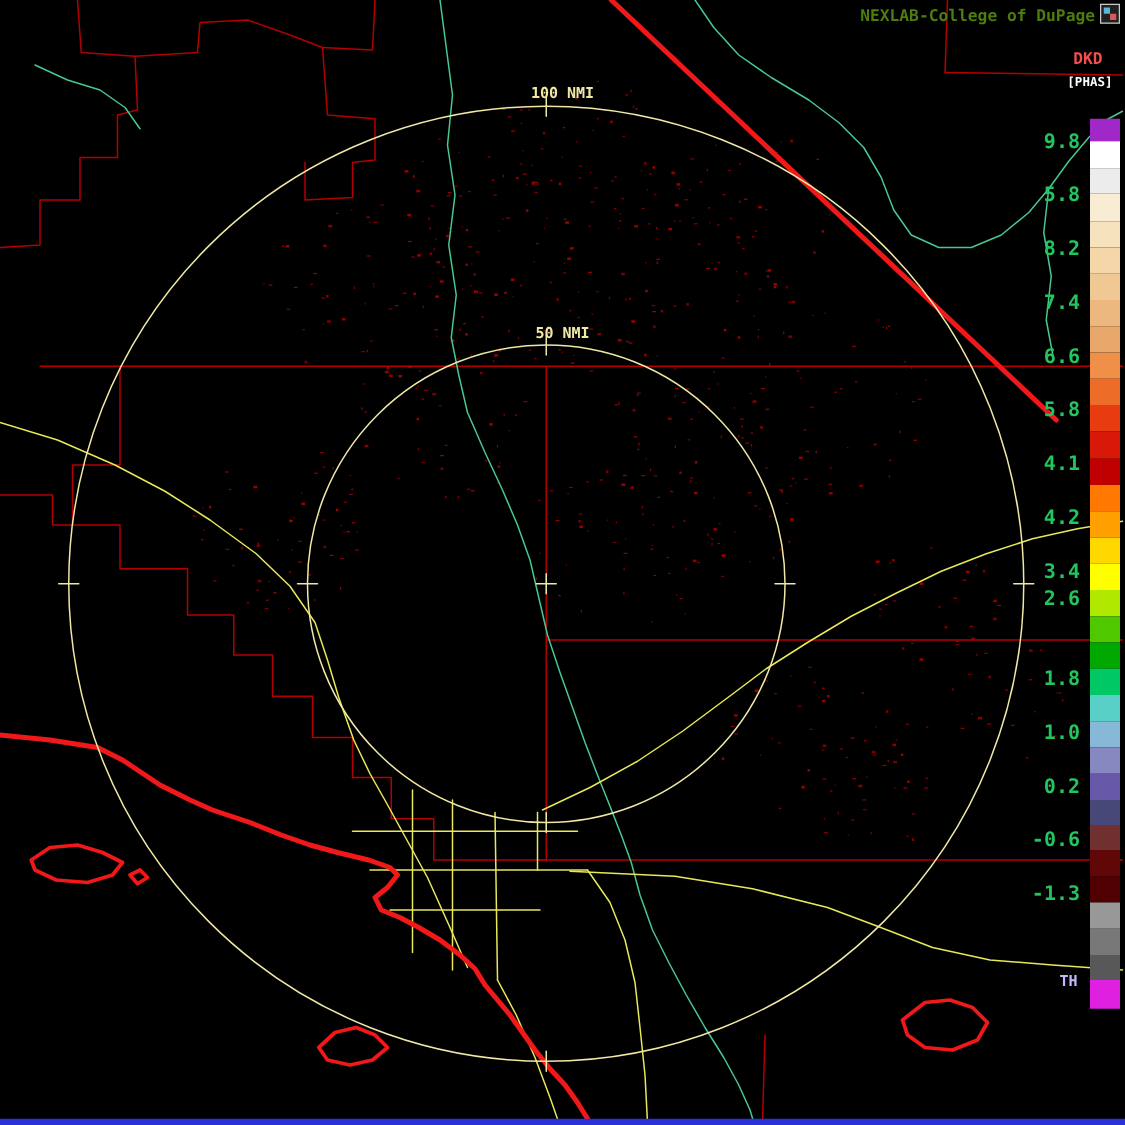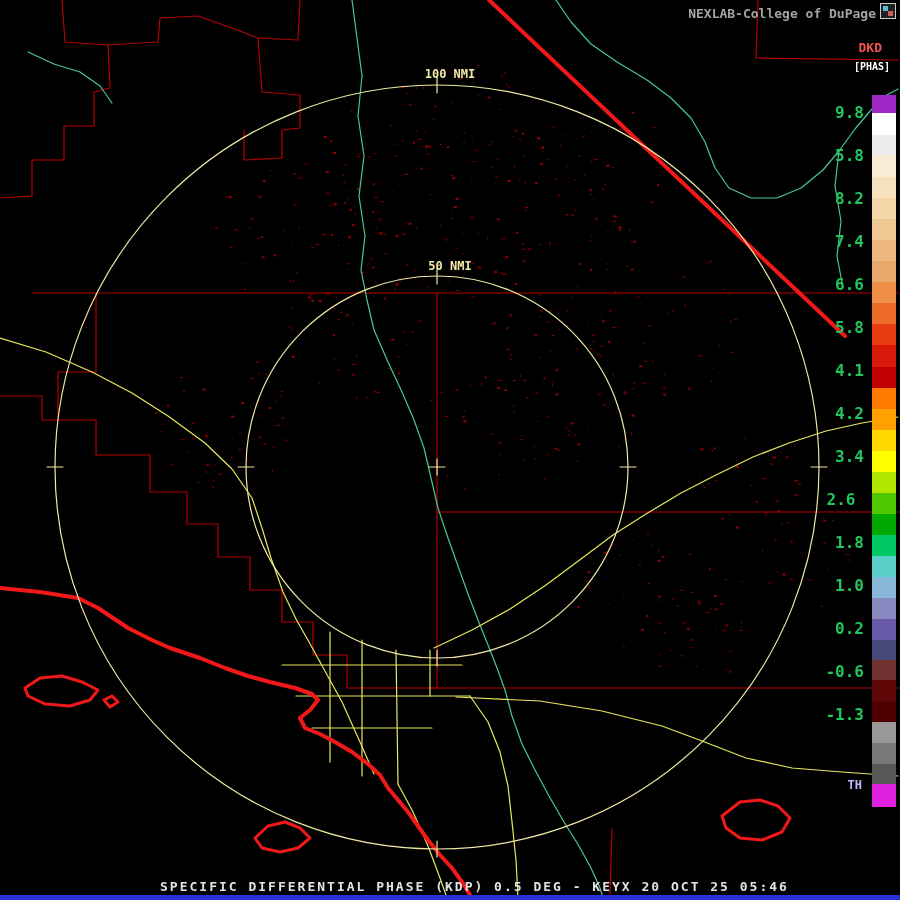--- a/index.html
+++ b/index.html
@@ -1,19 +1,19 @@
 <!DOCTYPE html>
 <html><head>
 <meta charset="utf-8">
 <style>
   html,body{margin:0;padding:0;background:#000;}
   .screen{position:relative;width:900px;height:900px;background:#000;overflow:hidden;
           font-family:"DejaVu Sans Mono","Liberation Mono",monospace;}
   #map-svg{position:absolute;left:0;top:0;}
-  .title{position:absolute;top:6px;right:24px;color:#a3a3a3;font-size:13px;font-weight:bold;white-space:nowrap;}
+  .title{position:absolute;top:6px;right:24px;color:#4d7c0f;font-size:13px;font-weight:bold;white-space:nowrap;}
   .corner-icon{position:absolute;top:3px;right:4px;width:14px;height:14px;border:1px solid #c8c8c8;background:#202020;}
   .corner-icon::after{content:"";position:absolute;left:2px;top:2px;width:5px;height:5px;background:#58b8d8;}
   .corner-icon::before{content:"";position:absolute;right:2px;bottom:2px;width:5px;height:5px;background:#d85858;}
   .product-code{position:absolute;top:40px;right:18px;color:#f25050;font-size:13px;font-weight:bold;}
   .product-unit{position:absolute;top:61px;right:10px;color:#ffffff;font-size:10px;font-weight:bold;}
   #colorbar{position:absolute;top:95px;right:4px;width:24px;}
   .cb-seg{width:24px;}
   .cb-tick{position:absolute;right:36px;width:46px;height:14px;line-height:14px;text-align:right;
            color:#22c55e;font-size:16px;font-weight:bold;}
   .th-label{position:absolute;right:38px;top:778px;color:#c4b5fd;font-size:12px;font-weight:bold;}
@@ -782,24 +782,23 @@
   <div id="cb-ticks">
       <div class="cb-tick" style="top: 106px;">9.8</div>
       <div class="cb-tick" style="top: 149px;">5.8</div>
       <div class="cb-tick" style="top: 192px;">8.2</div>
       <div class="cb-tick" style="top: 235px;">7.4</div>
       <div class="cb-tick" style="top: 278px;">6.6</div>
       <div class="cb-tick" style="top: 321px;">5.8</div>
       <div class="cb-tick" style="top: 364px;">4.1</div>
       <div class="cb-tick" style="top: 407px;">4.2</div>
       <div class="cb-tick" style="top: 450px;">3.4</div>
-      <div class="cb-tick" style="top: 493px; text-align: center;">2.6</div>
+      <div class="cb-tick" style="top: 472px;">2.6</div>
       <div class="cb-tick" style="top: 536px;">1.8</div>
       <div class="cb-tick" style="top: 579px;">1.0</div>
       <div class="cb-tick" style="top: 622px;">0.2</div>
       <div class="cb-tick" style="top: 665px;">-0.6</div>
       <div class="cb-tick" style="top: 708px;">-1.3</div>
     </div>
   <div class="th-label">TH</div>
 
-  <div class="footer">SPECIFIC DIFFERENTIAL PHASE (KDP) 0.5 DEG - KEYX 20 OCT 25 05:46</div>
   <div class="bottom-bar"></div>
 </div>
 
 </body></html>

